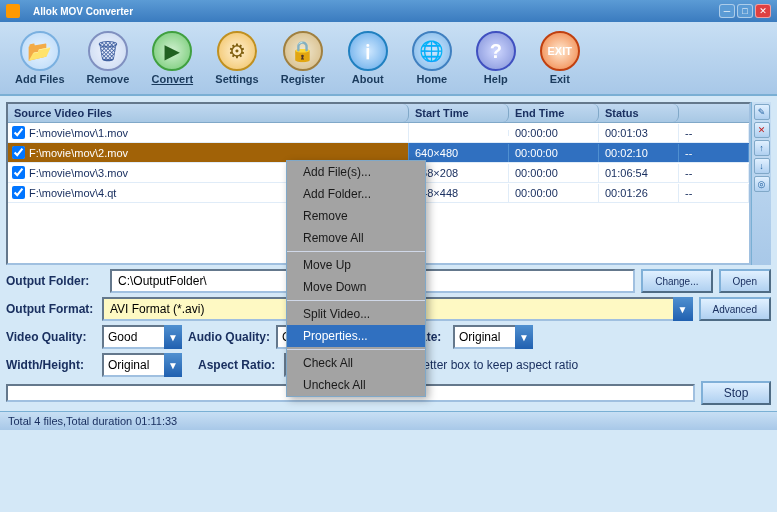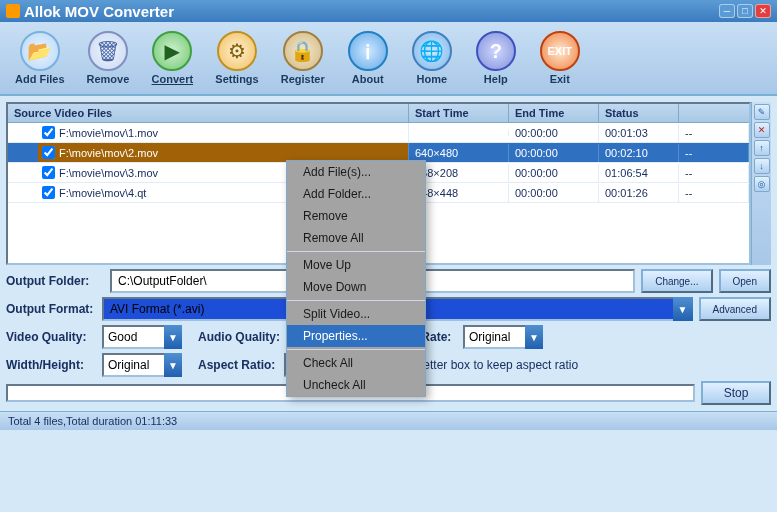--- a/index.html
+++ b/index.html
@@ -18,22 +18,22 @@
       color: white;
       height: 22px;
       display: flex;
       align-items: center;
       padding: 0 6px;
       justify-content: space-between;
     }
     .title-bar-left {
       display: flex;
       align-items: center;
-      gap: 4px;
-      font-size: 15px;
+      gap: 13px;
+      font-size: 10px;
       font-weight: bold;
     }
     .title-bar-icon {
       width: 14px;
       height: 14px;
       background: #ff9900;
       border-radius: 2px;
     }
     .title-bar-controls {
       display: flex;
@@ -125,20 +125,21 @@
       grid-template-columns: 1fr 100px 90px 80px 70px;
       background: linear-gradient(to bottom, #c0d8f0, #a8c8e4);
       border-bottom: 1px solid #80a8c8;
     }
     .file-list-header div {
       padding: 3px 6px;
       font-size: 11px;
       font-weight: bold;
       color: #1a3060;
       border-right: 1px solid #80a8c8;
+      border-radius: 6px;
     }
 
     .file-list-body {
       height: 140px;
       overflow-y: auto;
       position: relative;
     }
 
     .file-row {
       display: grid;
@@ -158,21 +159,20 @@
       text-overflow: ellipsis;
       white-space: nowrap;
     }
     .file-row.selected .file-cell { border-right-color: #5090d0; }
 
     .file-check {
       display: flex;
       align-items: center;
       gap: 4px;
       padding: 3px 4px;
-      margin-left: 30px;
     }
     .file-check input { cursor: pointer; }
 
     
     .list-wrapper {
       display: flex;
     }
     .side-toolbar {
       width: 20px;
       background: linear-gradient(to bottom, #c8dff4, #a8c8e8);
@@ -255,21 +255,21 @@
     .form-select-wrapper {
       position: relative;
       display: flex;
       align-items: center;
       flex: 1;
     }
     .form-select {
       width: 100%;
       height: 24px;
       border: 2px inset #a0c0e0;
-      background: #1d4ed8;
+      background: #fef9c3;
       padding: 2px 6px;
       font-size: 12px;
       appearance: none;
       -webkit-appearance: none;
     }
     .form-select-arrow {
       position: absolute;
       right: 0;
       top: 0;
       bottom: 0;
@@ -520,21 +520,21 @@
   </div>
 
   <div class="form-row">
     <span class="form-label">Video Quality:</span>
     <div class="small-select-wrapper">
       <select class="small-select">
         <option>Good</option>
       </select>
       <div class="small-select-arrow">▼</div>
     </div>
-    <span class="form-label" style="min-width:80px;margin-left:10px;">Audio Quality:</span>
+    <span class="form-label" style="min-width:80px;margin-left:0;">Audio Quality:</span>
     <div class="small-select-wrapper">
       <select class="small-select">
         <option>Good</option>
       </select>
       <div class="small-select-arrow">▼</div>
     </div>
     <span class="form-label" style="min-width:75px;margin-left:10px;">Frame Rate:</span>
     <div class="small-select-wrapper">
       <select class="small-select">
         <option>Original</option>

